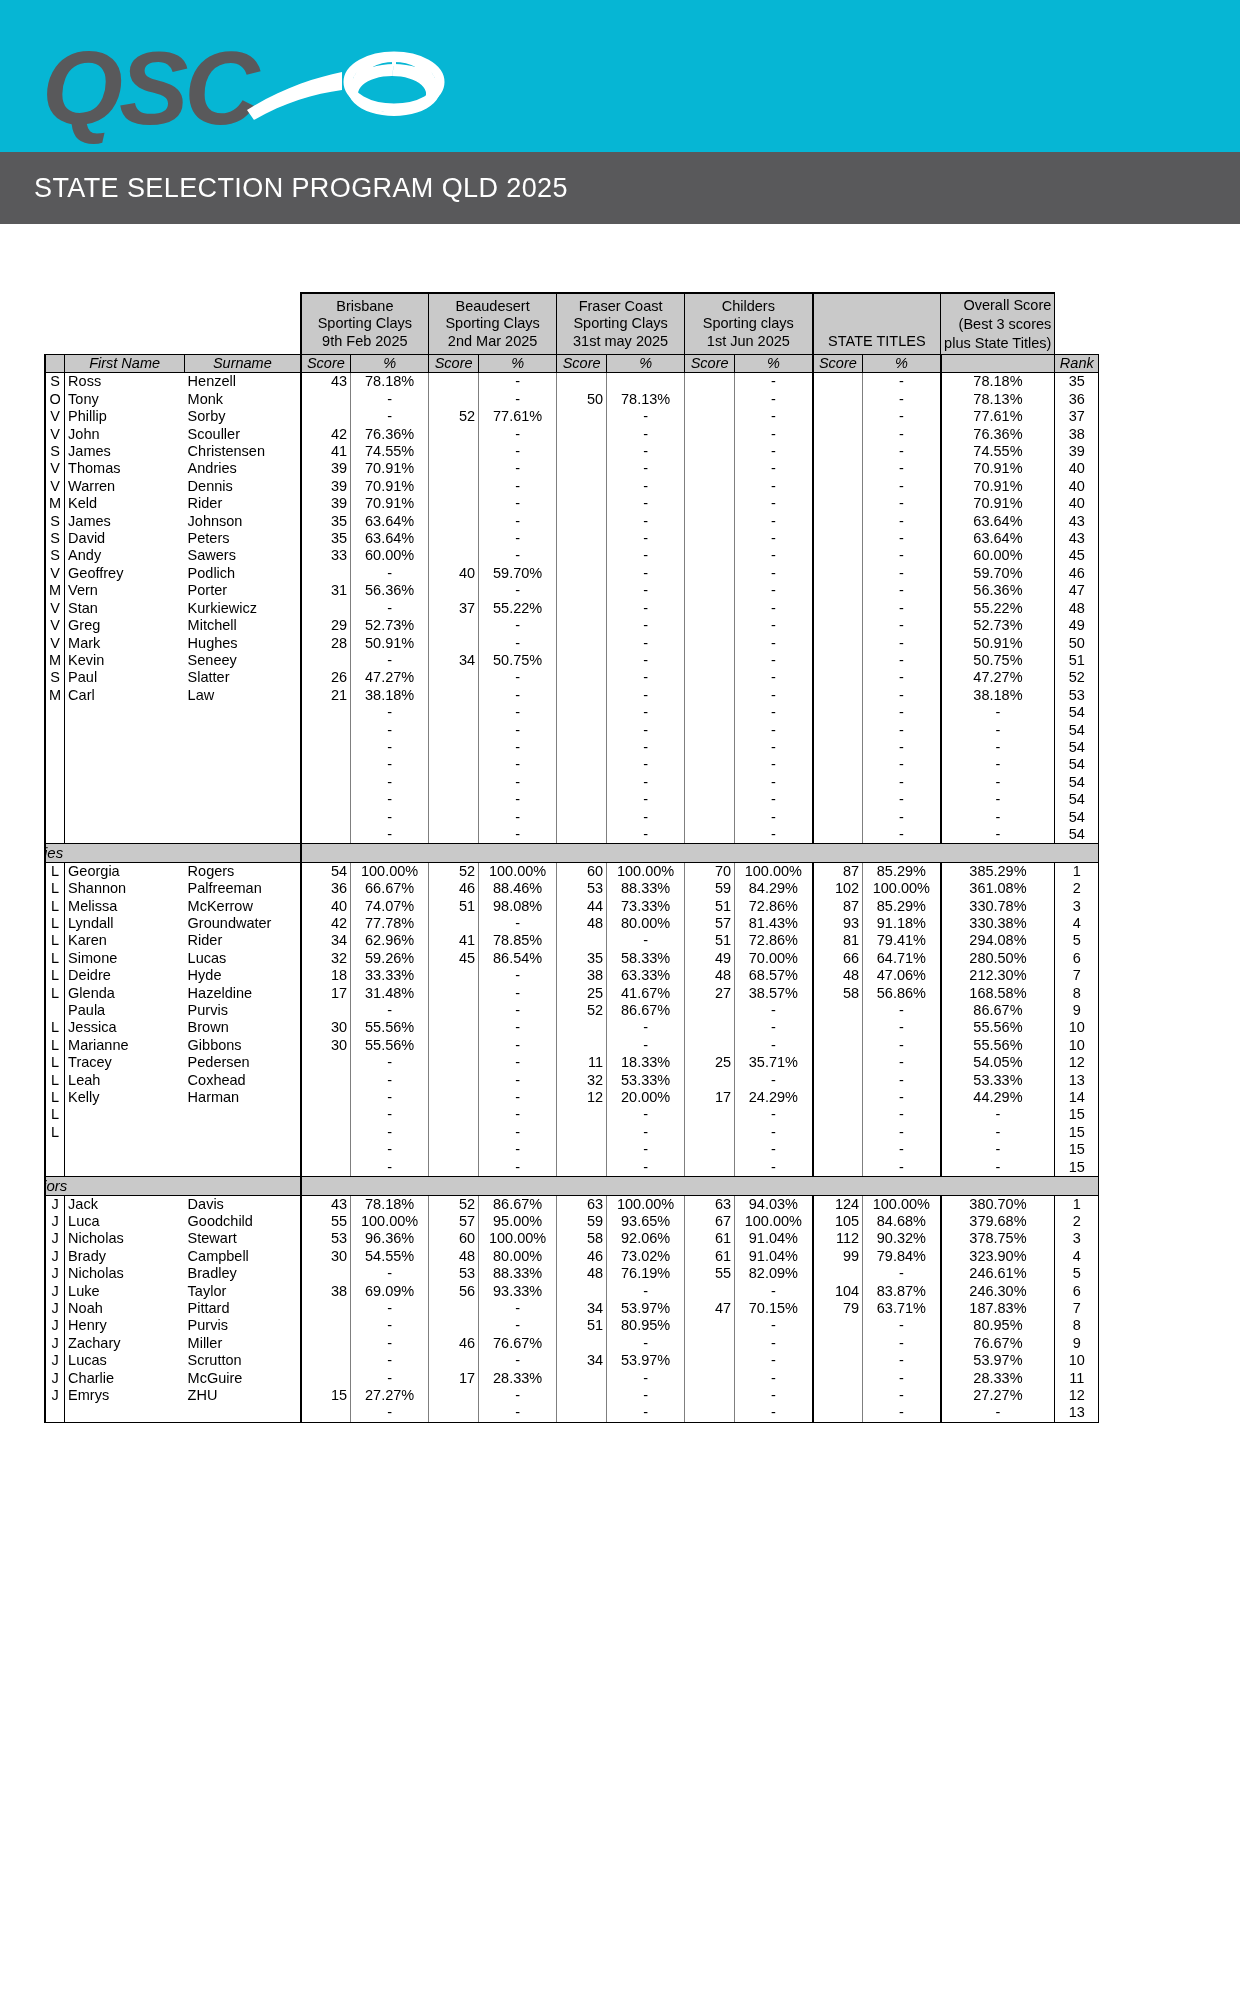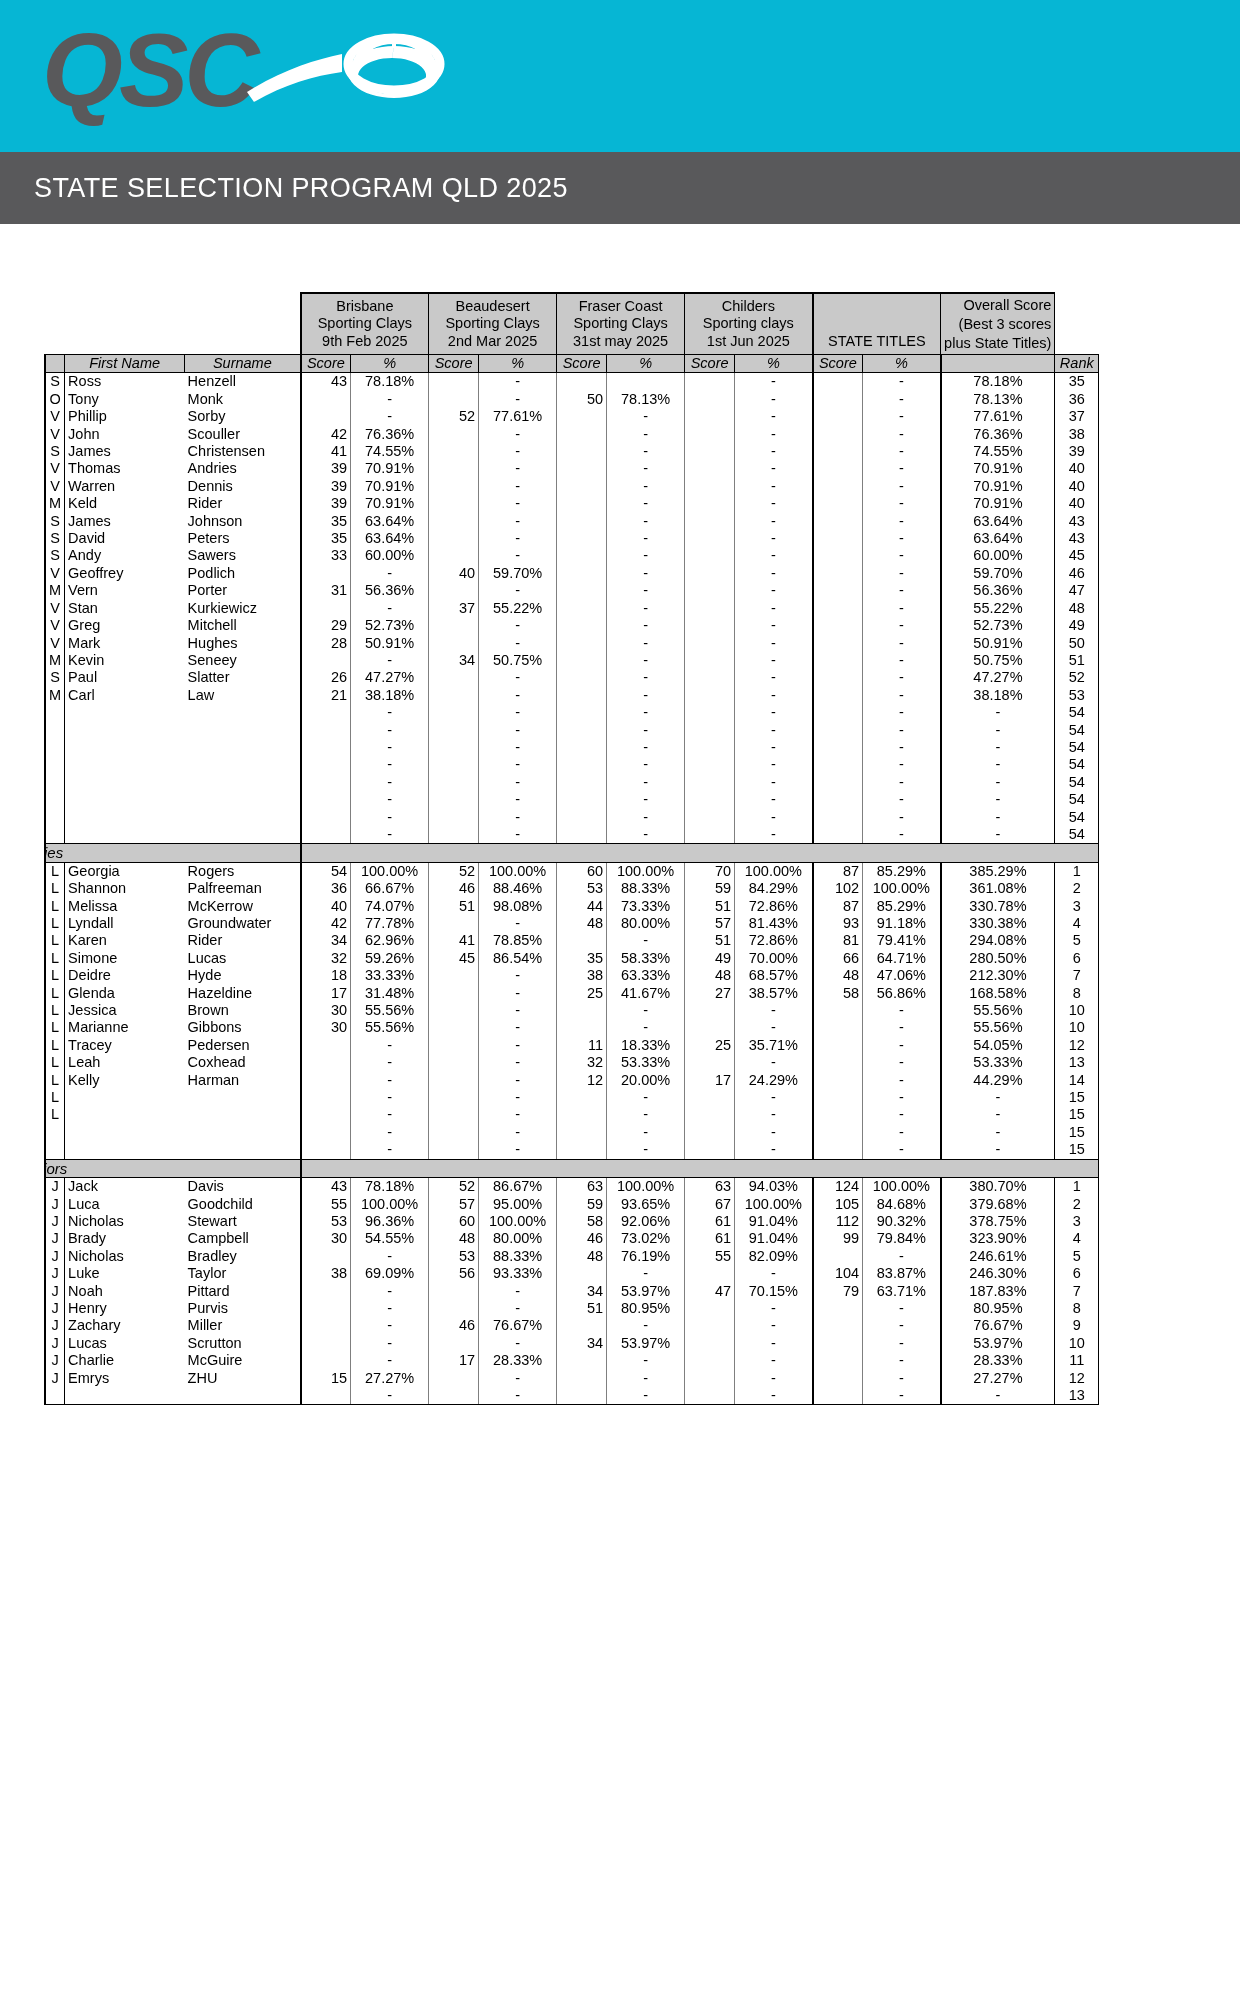--- a/index.html
+++ b/index.html
@@ -9,21 +9,21 @@
     font-family:"Liberation Sans", sans-serif;
     overflow:hidden;
   }
   
   #banner{
     position:relative;
     width:1240px;height:152px;
     background:#06b6d4;
   }
   #logo-wrap{
-    position:absolute;left:42px;top:20px;
+    position:absolute;left:42px;top:38px;
     width:420px;height:110px;
   }
   #logo-wrap svg{display:block;}
   #title-bar{
     width:1240px;height:72px;
     background:#59595b;
     display:flex;align-items:center;
   }
   #title-bar .title{
     color:#ffffff;
@@ -809,20 +809,37 @@
           <td class="num thin-l">25</td>
           <td class="ctr thin-l">41.67%</td>
           <td class="num thin-l">27</td>
           <td class="ctr thin-l br2">38.57%</td>
           <td class="num">58</td>
           <td class="ctr thin-l br2">56.86%</td>
           <td class="ctr">168.58%</td>
           <td class="ctr bl br">8</td>
         </tr>
         <tr>
+          <td class="ctr bl2"></td>
+          <td class="lft bl">Paula</td>
+          <td class="lft br2">Purvis</td>
+          <td class="num"></td>
+          <td class="ctr thin-l">-</td>
+          <td class="num thin-l"></td>
+          <td class="ctr thin-l">-</td>
+          <td class="num thin-l">52</td>
+          <td class="ctr thin-l">86.67%</td>
+          <td class="num thin-l"></td>
+          <td class="ctr thin-l br2">-</td>
+          <td class="num"></td>
+          <td class="ctr thin-l br2">-</td>
+          <td class="ctr">86.67%</td>
+          <td class="ctr bl br">9</td>
+        </tr>
+        <tr>
           <td class="ctr bl2">L</td>
           <td class="lft bl">Jessica</td>
           <td class="lft br2">Brown</td>
           <td class="num">30</td>
           <td class="ctr thin-l">55.56%</td>
           <td class="num thin-l"></td>
           <td class="ctr thin-l">-</td>
           <td class="num thin-l"></td>
           <td class="ctr thin-l">-</td>
           <td class="num thin-l"></td>

